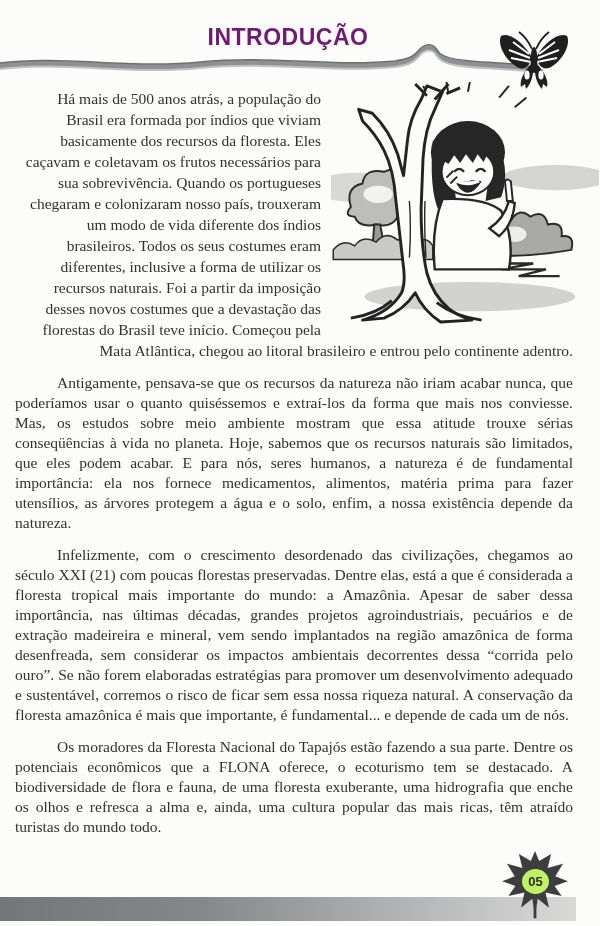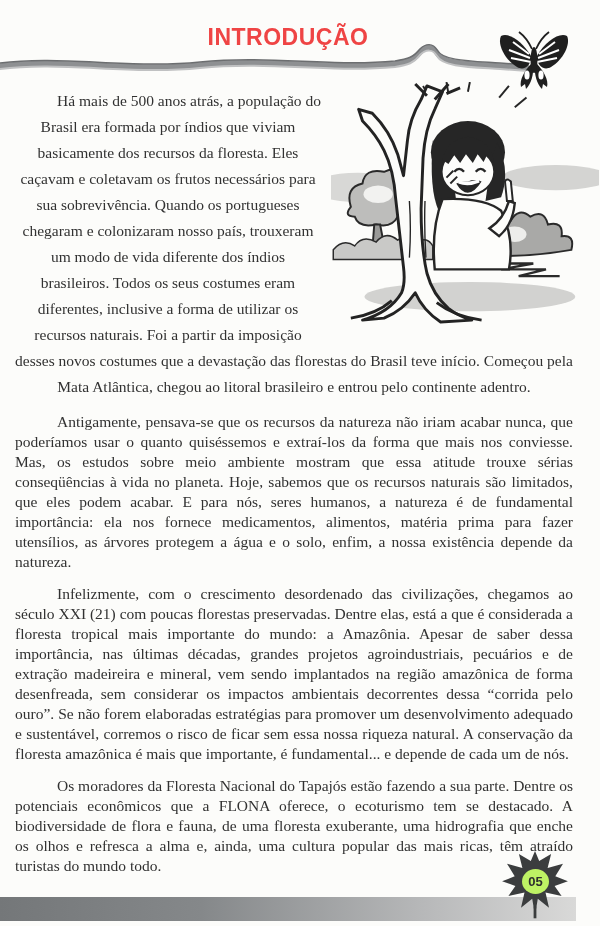--- a/index.html
+++ b/index.html
@@ -4,34 +4,34 @@
 <style>
   html,body { margin:0; padding:0; background:#e8e8e6; }
   .page {
     position:relative; width:600px; height:926px; margin:0 auto;
     background:#fcfcfa; overflow:hidden;
     font-family:"Liberation Serif", serif; color:#313131;
   }
   .title {
     position:absolute; top:24px; left:0; width:576px; margin:0;
     text-align:center; font-family:"Liberation Sans", sans-serif;
-    font-weight:bold; font-size:23px; letter-spacing:.5px; color:#ef4444;
+    font-weight:bold; font-size:23px; letter-spacing:.5px; color:#701a75;
   }
   .wave { position:absolute; top:40px; left:0; width:600px; height:46px; }
   .butterfly { position:absolute; top:20px; left:497px; width:74px; height:70px; }
   .content { position:absolute; top:88px; left:15px; width:558px; }
   .illu {
     float:right; width:268px; height:242px;
     margin:-6px -26px 6px 10px;
   }
   .content p {
     margin:0; font-size:15.5px; line-height:20px;
     text-align:justify; text-indent:42px; color:#313131;
   }
-  .content p.lead { line-height:26px; text-align:center; }
+  .content p.lead { line-height:21px; text-align:right; }
   .content p + p { margin-top:12px; }
   .footer-bar {
     position:absolute; left:0; bottom:5px; width:576px; height:24px;
     background:linear-gradient(to right,#747779 0%,#85888a 35%,#b9babb 75%,#d9d9d8 100%);
   }
   .leaf { position:absolute; left:499px; top:849px; width:72px; height:70px; }
   .leaf svg { position:absolute; left:0; top:0; }
   .page-badge {
     position:absolute; left:23px; top:20px; width:27px; height:25px;
     background:#bef264; border-radius:50%;

